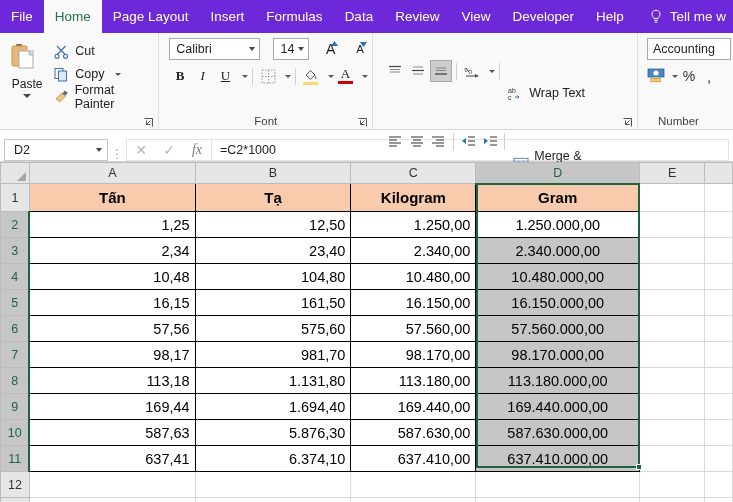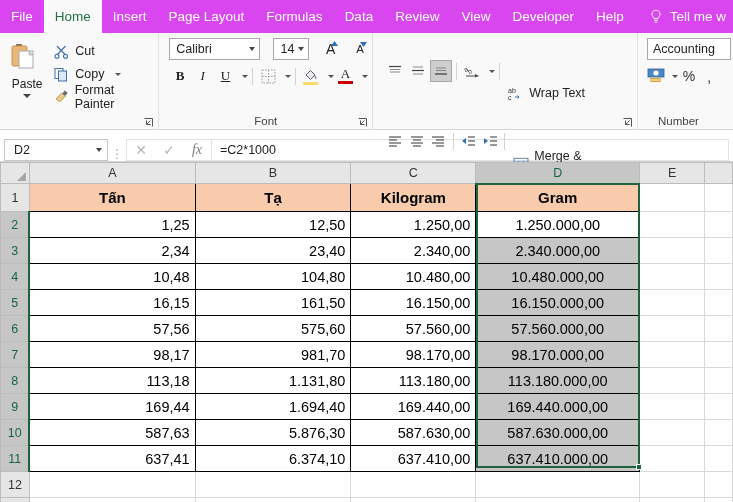--- a/index.html
+++ b/index.html
@@ -6,21 +6,21 @@
   html, body {
     width: 733px; height: 502px;
     overflow: hidden;
     font-family: "Liberation Sans", sans-serif;
     background: #ffffff;
   }
 
   
   .ribbon-tabs {
     height: 33px;
-    background: #d946ef;
+    background: #6d28d9;
     display: flex;
     align-items: stretch;
     position: relative;
   }
   .tab {
     display: flex; align-items: center;
     padding: 0 11px;
     color: #ffffff;
     font-size: 13.5px;
     white-space: nowrap;
@@ -289,24 +289,24 @@
 <body>
 
 <div class="ribbon-tabs">
   <div class="tab">
       <span>File</span>
     </div>
   <div class="tab active">
       <span>Home</span>
     </div>
   <div class="tab">
+      <span>Page Layout</span>
+    </div>
+  <div class="tab">
       <span>Insert</span>
-    </div>
-  <div class="tab">
-      <span>Page Layout</span>
     </div>
   <div class="tab">
       <span>Formulas</span>
     </div>
   <div class="tab">
       <span>Data</span>
     </div>
   <div class="tab">
       <span>Review</span>
     </div>

